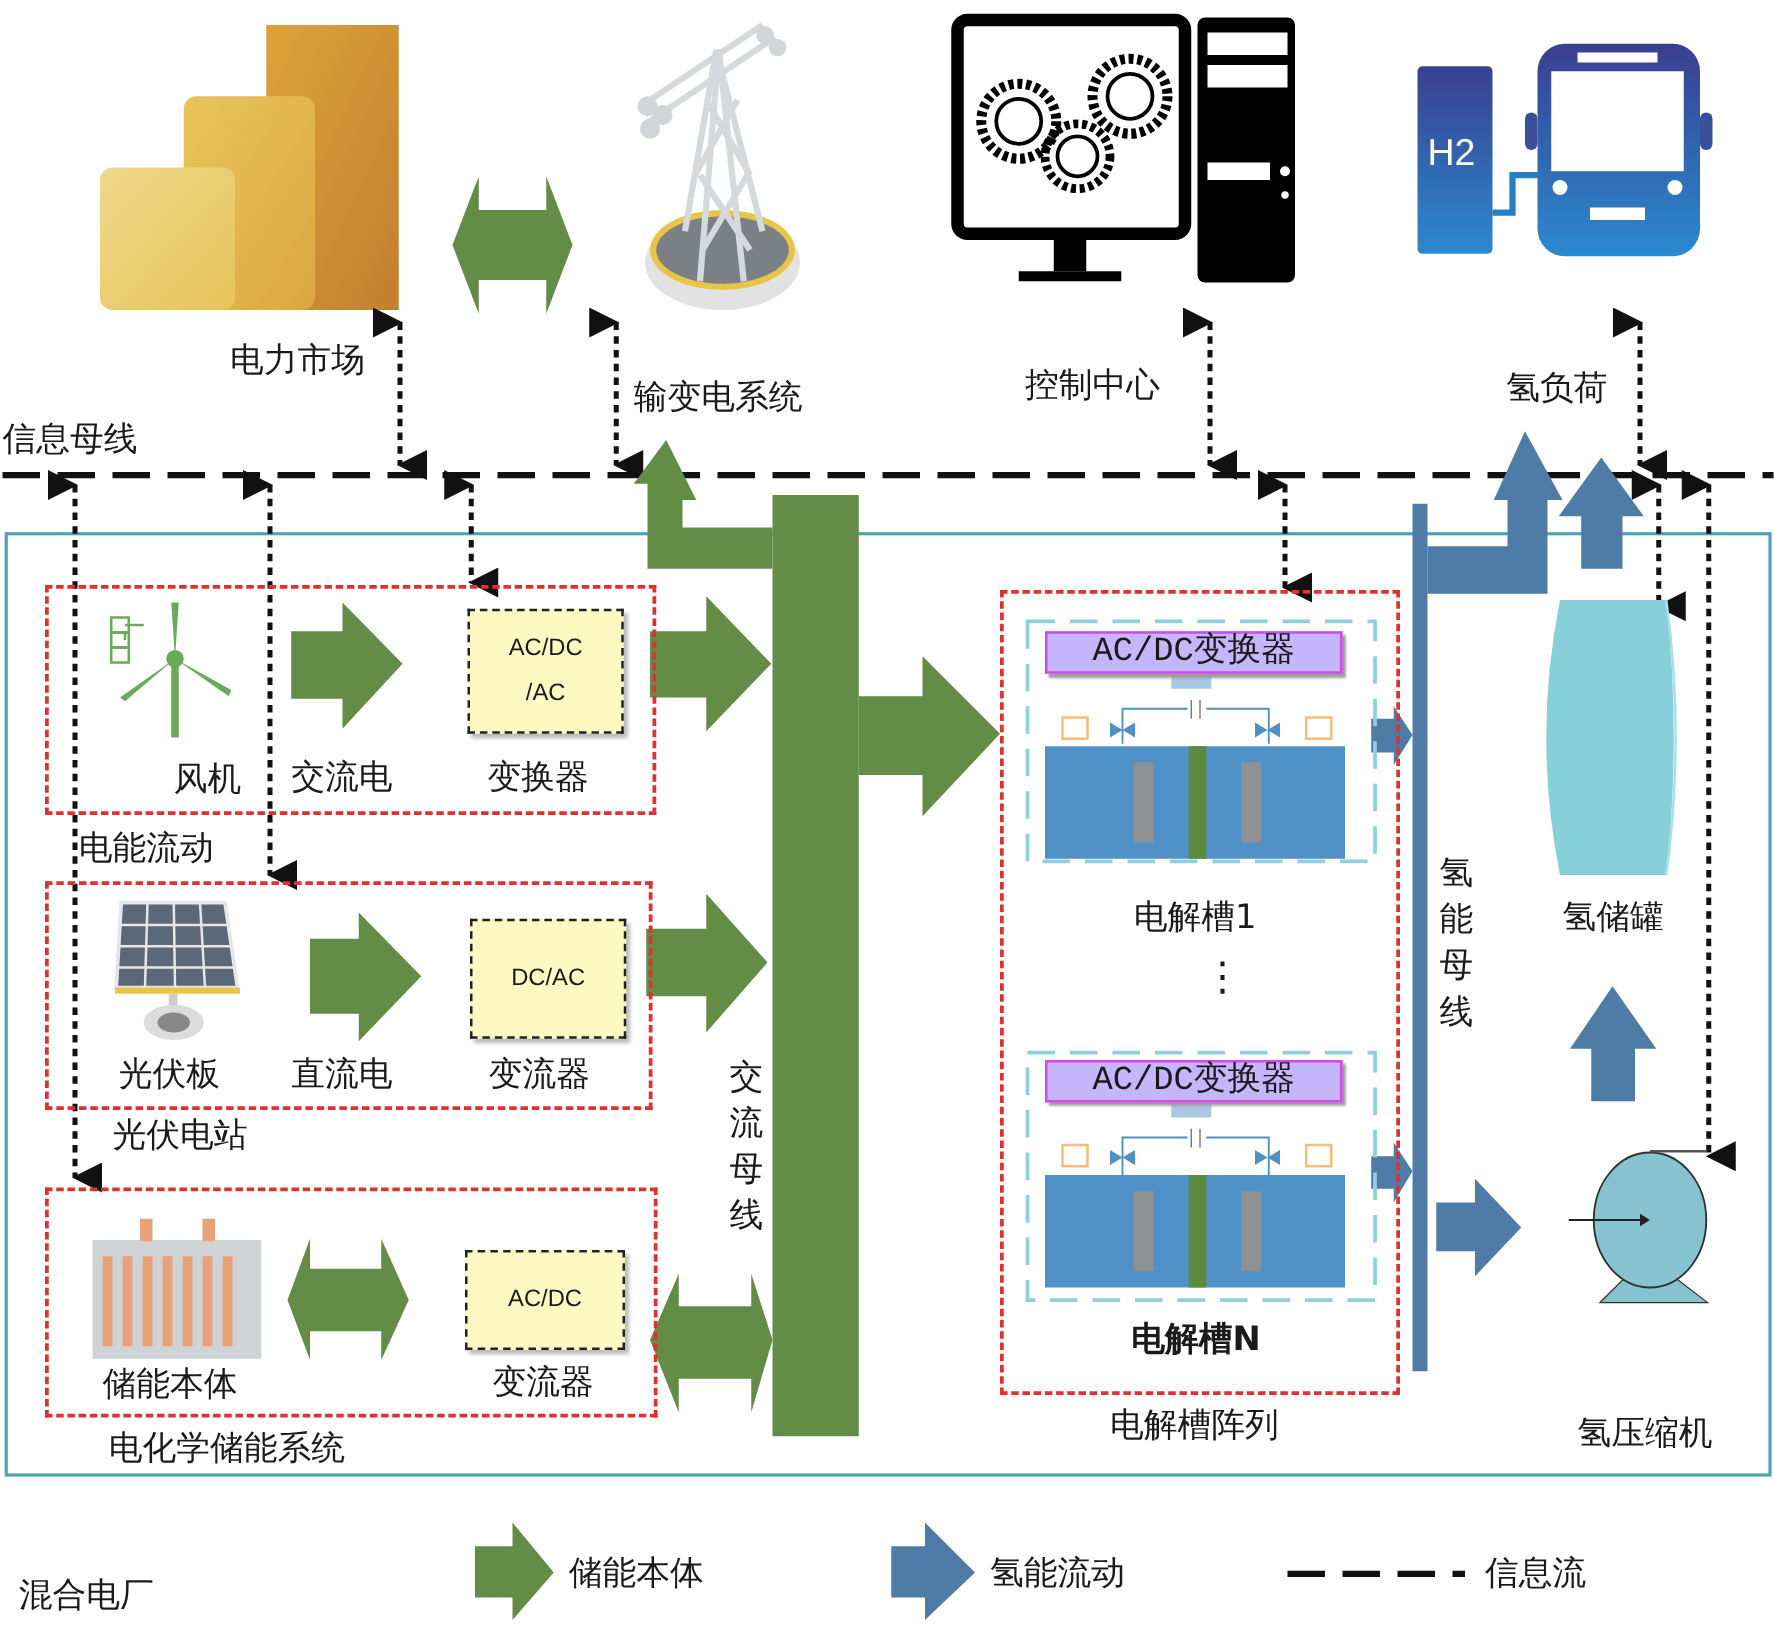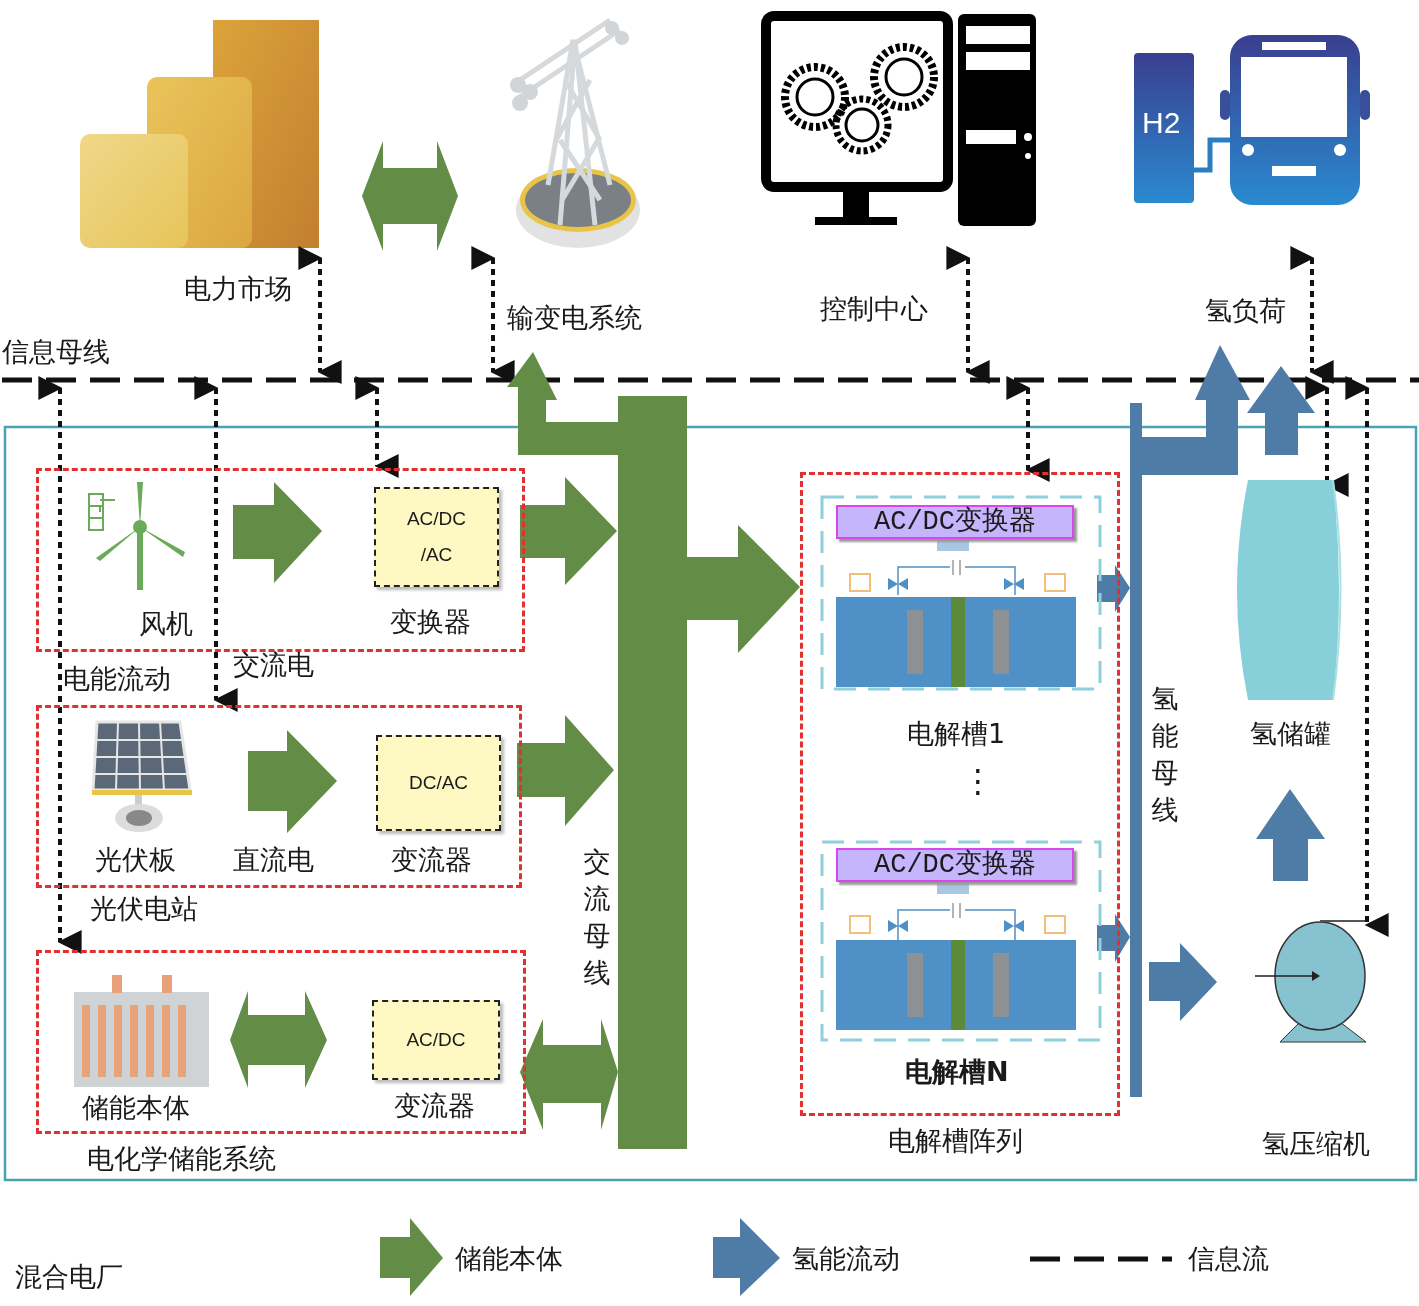--- a/index.html
+++ b/index.html
@@ -250,21 +250,21 @@
 <div class="acdc" style="left:836px;top:848px;width:234px;height:30px;">AC/DC变换器</div>
 
 <div class="lbl" style="left:184px;top:275px;">电力市场</div>
 <div class="lbl" style="left:507px;top:304px;">输变电系统</div>
 <div class="lbl" style="left:820px;top:295px;">控制中心</div>
 <div class="lbl" style="left:1205px;top:297px;">氢负荷</div>
 <div class="lbl" style="left:1142px;top:108px;color:#fff;font-family:'Liberation Sans',sans-serif;font-size:30px;">H2</div>
 <div class="lbl" style="left:2px;top:338px;">信息母线</div>
 
 <div class="lbl" style="left:123px;top:610px;margin-left:16px;">风机</div>
-<div class="lbl" style="left:233px;top:608px;margin-top:43px;">交流电</div>
+<div class="lbl" style="left:233px;top:608px;">交流电</div>
 <div class="lbl" style="left:390px;top:608px;">变换器</div>
 <div class="lbl" style="left:63px;top:665px;">电能流动</div>
 
 <div class="lbl" style="left:95px;top:846px;">光伏板</div>
 <div class="lbl" style="left:233px;top:846px;">直流电</div>
 <div class="lbl" style="left:391px;top:846px;">变流器</div>
 <div class="lbl" style="left:90px;top:895px;">光伏电站</div>
 
 <div class="lbl" style="left:82px;top:1094px;">储能本体</div>
 <div class="lbl" style="left:394px;top:1092px;">变流器</div>
@@ -285,17 +285,17 @@
 <div class="lbl" style="left:888px;top:1127px;">电解槽阵列</div>
 
 <div class="vlbl" style="left:1150px;top:680px;">
   <div>氢</div>
     <div>能</div>
     <div>母</div>
     <div>线</div>
 </div>
 
 <div class="lbl" style="left:1250px;top:720px;">氢储罐</div>
-<div class="lbl" style="left:1262px;top:1133px;font-family:Liberation Mono, monospace;">氢压缩机</div>
+<div class="lbl" style="left:1262px;top:1133px;">氢压缩机</div>
 
 <div class="lbl" style="left:455px;top:1245px;">储能本体</div>
 <div class="lbl" style="left:792px;top:1245px;">氢能流动</div>
 <div class="lbl" style="left:1188px;top:1245px;">信息流</div>
 
 </body></html>

